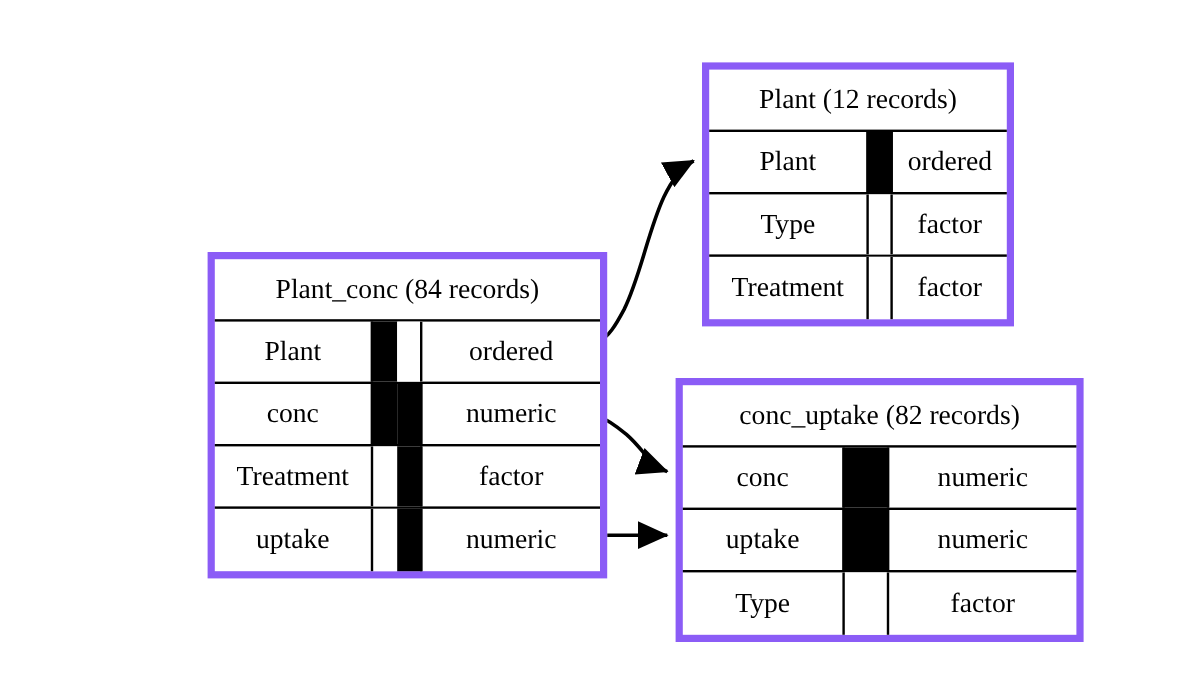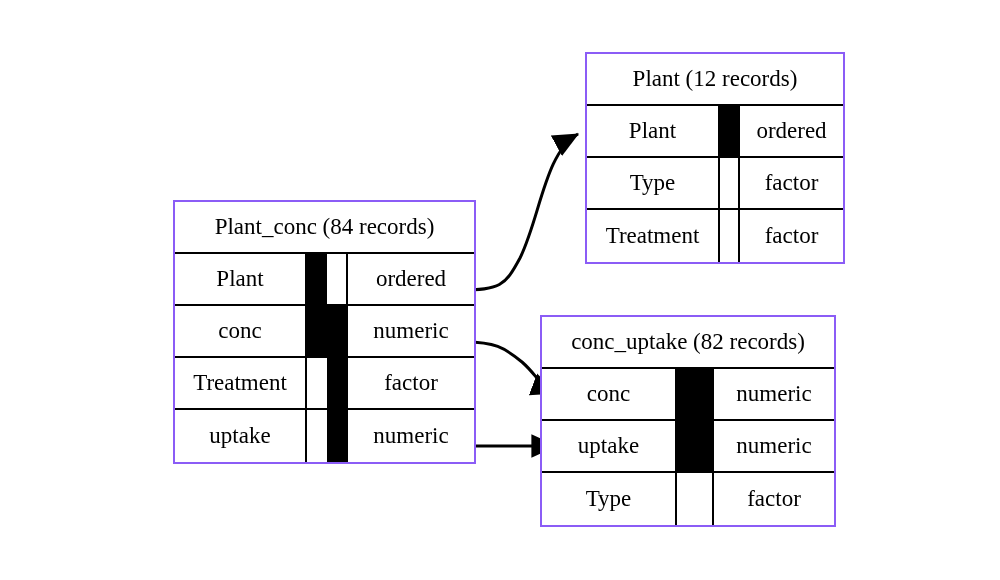--- a/index.html
+++ b/index.html
@@ -13,21 +13,21 @@
     height: 580px;
     background: #ffffff;
     overflow: hidden;
     font-family: "Liberation Serif", "DejaVu Serif", serif;
     color: #000000;
   }
 
   
   .entity {
     position: absolute;
-    border: 2px solid #8b5cf6;
+    border: 6px solid #8b5cf6;
     background: #ffffff;
     box-sizing: border-box;
   }
   .entity-title {
     text-align: center;
     font-size: 23px;
     line-height: 1;
     padding: 13px 6px 14px 6px;
     border-bottom: 2px solid #000000;
     white-space: nowrap;
@@ -97,21 +97,21 @@
       </marker>
     </defs>
 
     <path d="M460,290 C500,290 505,286 520,258 C540,218 545,152 578,134" fill="none" stroke="#000000" stroke-width="3" marker-end="url(#arrowhead)"></path>
 
     <path d="M460,342 C495,341 505,348 522,362 C538,376 540,387 556,393" fill="none" stroke="#000000" stroke-width="3" marker-end="url(#arrowhead)"></path>
 
     <path d="M460,446 L556,446" fill="none" stroke="#000000" stroke-width="3" marker-end="url(#arrowhead)"></path>
   </svg>
 
-  <div class="entity" style="left:173px; top:200px; width:303px;">
+  <div class="entity" style="left:173px; top:210px; width:333px;">
     <div class="entity-title">Plant_conc (84 records)</div>
 
     <div class="field-row">
       <div class="field-name" style="width:130px;">Plant</div>
       <div class="marker-band" style="width:43px;">
         <div class="marker-cell on sep-left" style="width:22px;"></div>
         <div class="marker-cell off sep-right" style="width:21px;"></div>
       </div>
       <div class="field-type">ordered</div>
     </div>
@@ -165,21 +165,21 @@
 
     <div class="field-row last">
       <div class="field-name" style="width:131px;">Treatment</div>
       <div class="marker-band" style="width:22px;">
         <div class="marker-cell off sep-left sep-right" style="width:22px;"></div>
       </div>
       <div class="field-type">factor</div>
     </div>
   </div>
 
-  <div class="entity" style="left:540px; top:315px; width:296px;">
+  <div class="entity" style="left:563px; top:315px; width:340px;">
     <div class="entity-title">conc_uptake (82 records)</div>
 
     <div class="field-row">
       <div class="field-name" style="width:133px;">conc</div>
       <div class="marker-band" style="width:39px;">
         <div class="marker-cell on sep-left sep-right" style="width:39px;"></div>
       </div>
       <div class="field-type">numeric</div>
     </div>
 

